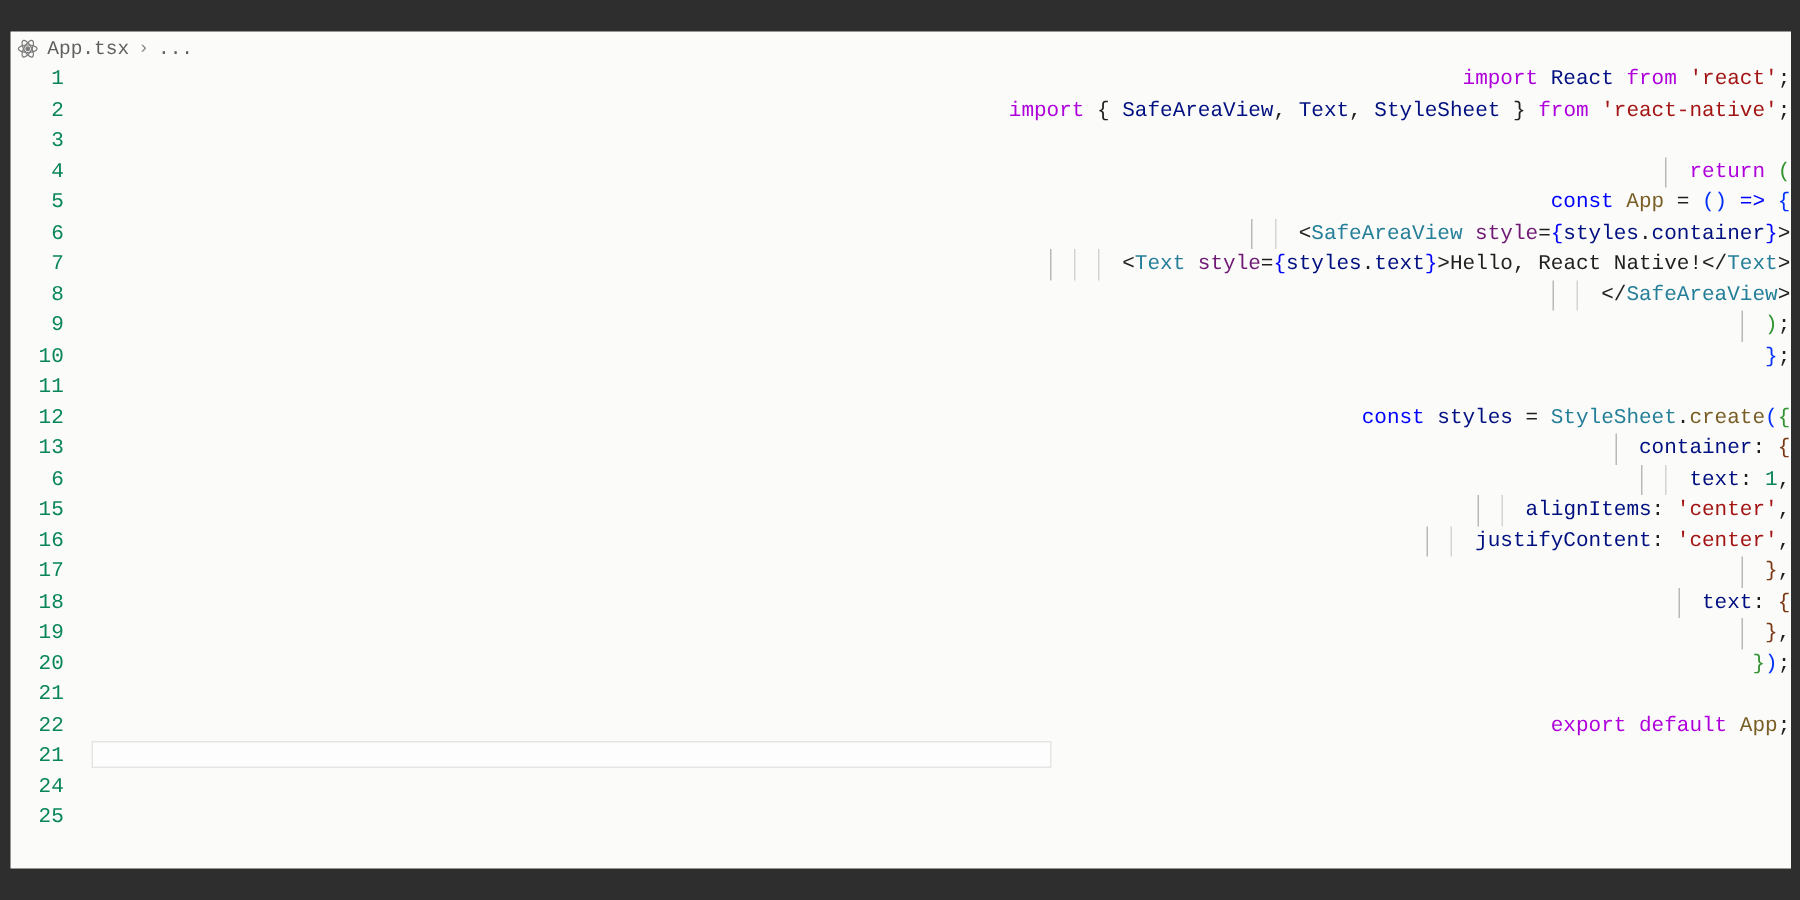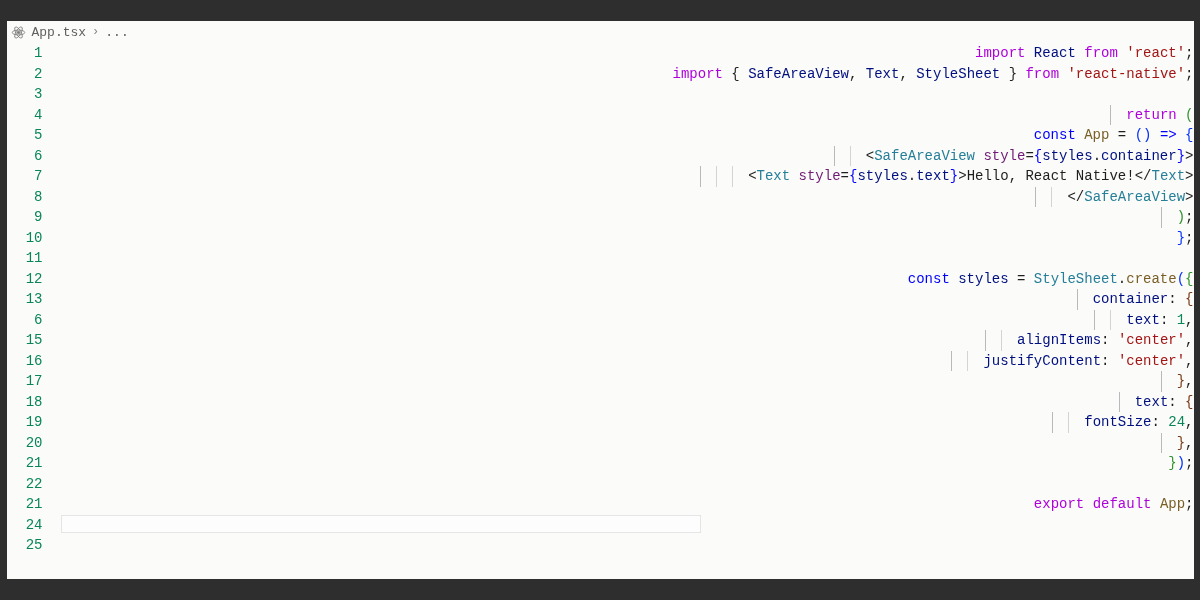--- a/index.html
+++ b/index.html
@@ -155,21 +155,20 @@
         <div class="line"><span class="bar dark"></span><span class="paren2">)</span><span class="punc">;</span></div>
         <div class="line"><span class="paren">}</span><span class="punc">;</span></div>
         <div class="line"></div>
         <div class="line"><span class="kw">const </span><span class="var">styles</span><span class="punc"> = </span><span class="cls">StyleSheet</span><span class="punc">.</span><span class="fn">create</span><span class="paren">(</span><span class="paren2">{</span></div>
         <div class="line"><span class="bar dark"></span><span class="var">container</span><span class="punc">: </span><span class="brkt">{</span></div>
         <div class="line"><span class="bar dark"></span><span class="bar"></span><span class="var">text</span><span class="punc">: </span><span class="num">1</span><span class="punc">,</span></div>
         <div class="line"><span class="bar dark"></span><span class="bar"></span><span class="var">alignItems</span><span class="punc">: </span><span class="str">'center'</span><span class="punc">,</span></div>
         <div class="line"><span class="bar dark"></span><span class="bar"></span><span class="var">justifyContent</span><span class="punc">: </span><span class="str">'center'</span><span class="punc">,</span></div>
         <div class="line"><span class="bar dark"></span><span class="brkt">}</span><span class="punc">,</span></div>
         <div class="line"><span class="bar dark"></span><span class="var">text</span><span class="punc">: </span><span class="brkt">{</span></div>
-        <div class="line"><span class="bar dark"></span><span class="bar"></span><span class="var">fontSize</span><span class="punc">: </span><span class="num">24</span><span class="punc">,</span></div>
         <div class="line"><span class="bar dark"></span><span class="brkt">}</span><span class="punc">,</span></div>
         <div class="line"><span class="paren2">}</span><span class="paren">)</span><span class="punc">;</span></div>
         <div class="line"></div>
         <div class="line"><span class="imp">export default </span><span class="fn">App</span><span class="punc">;</span></div>
         <div class="line"><div class="cursor-line"></div></div>
       </div>
   </div>
 
 </div>
 

